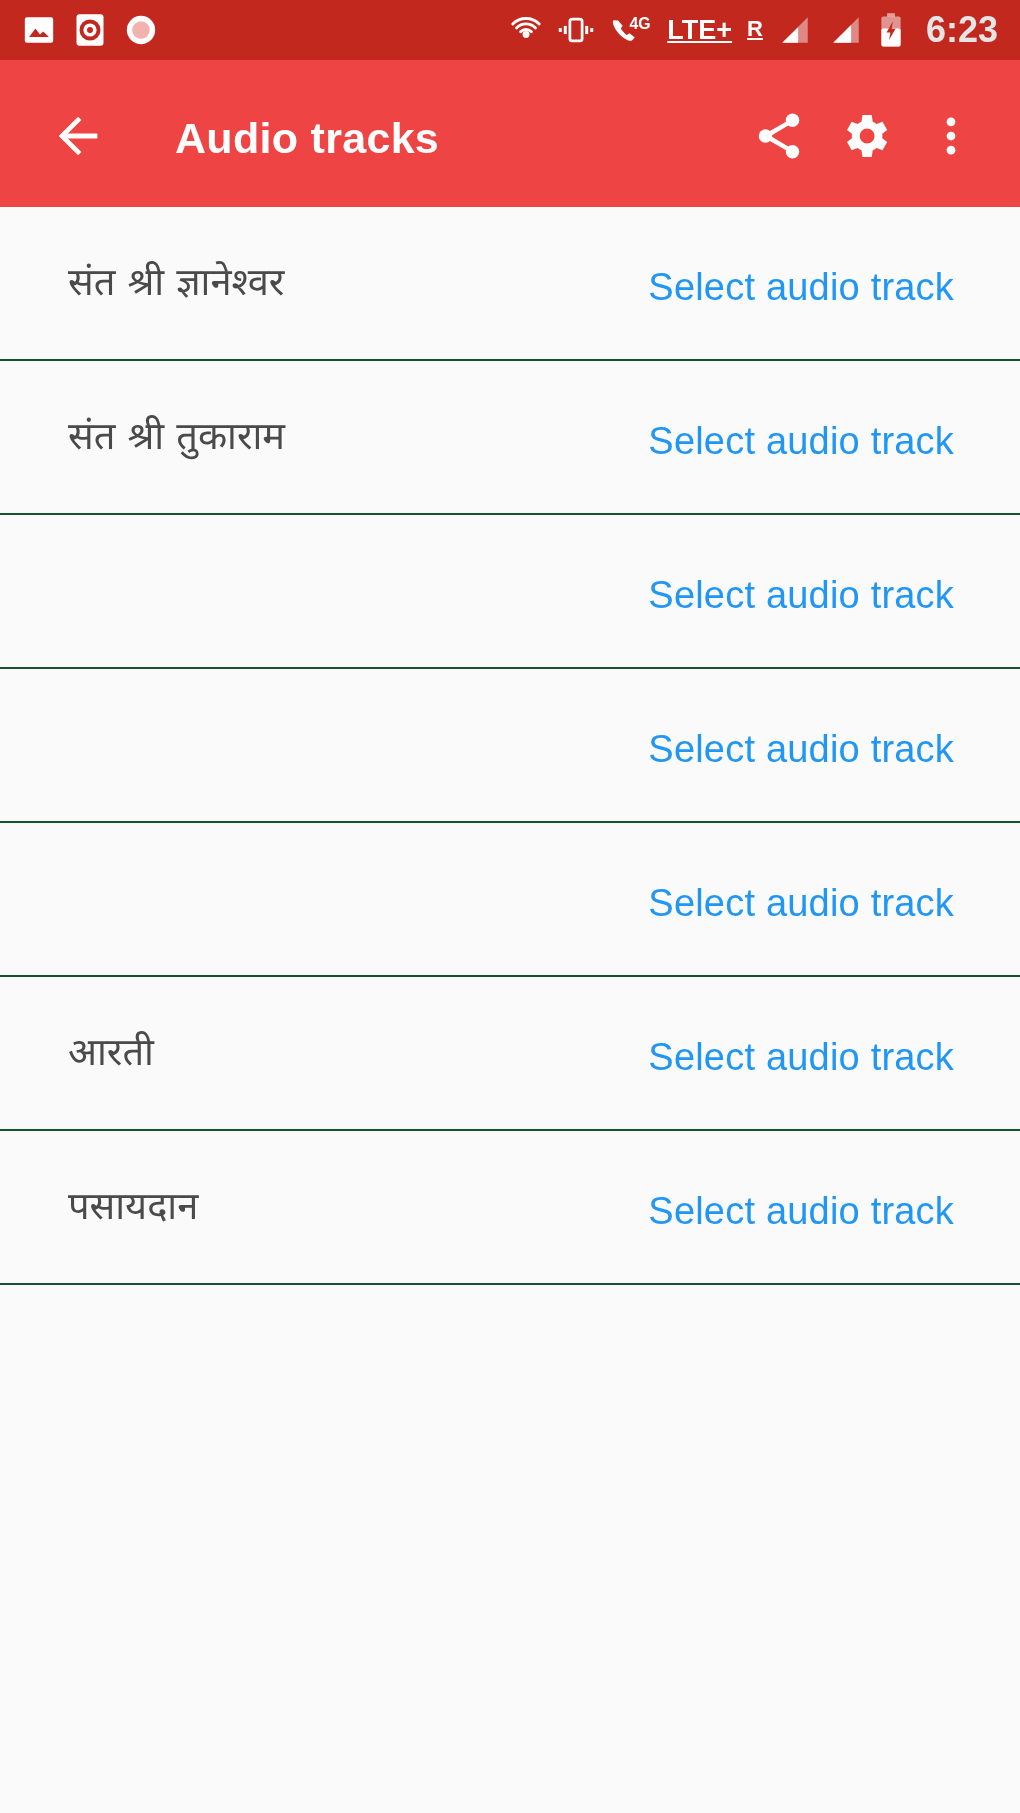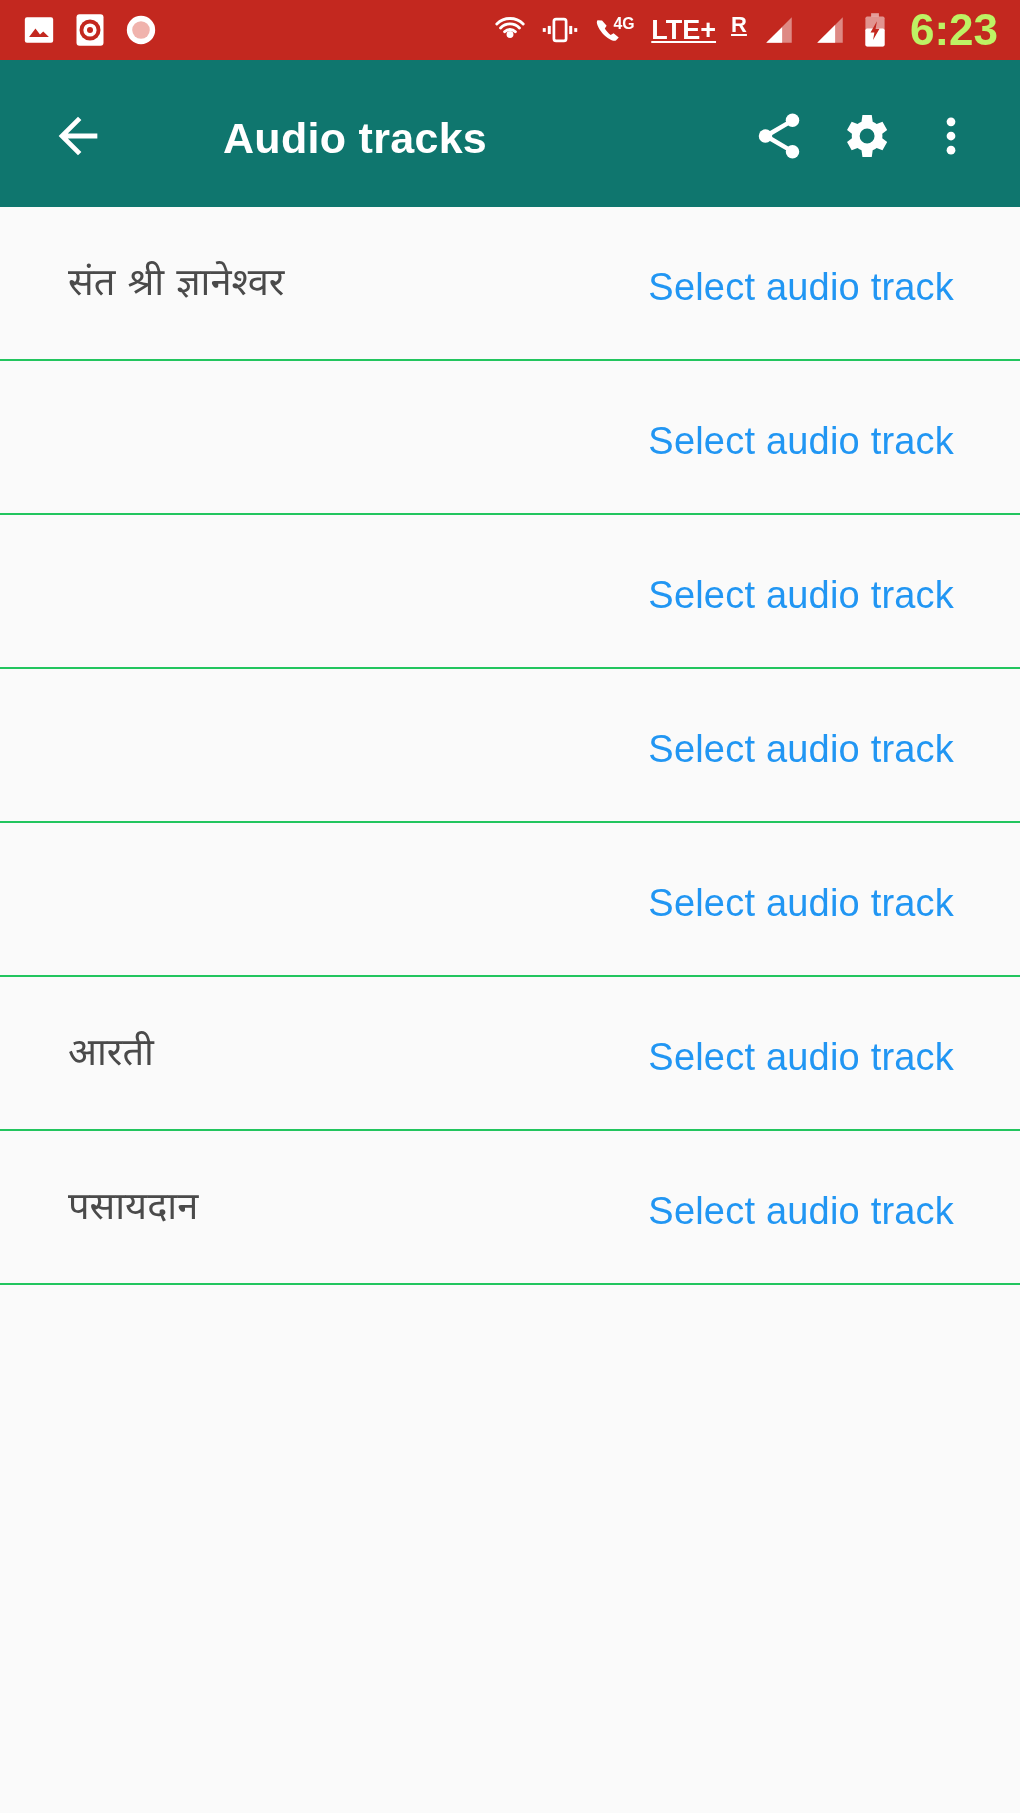--- a/index.html
+++ b/index.html
@@ -41,48 +41,47 @@
     margin-left: auto;
     display: flex;
     align-items: center;
     gap: 13px;
   }
   .sb-icon {
     display: block;
     line-height: 0;
   }
   .status-clock {
-    color: #bef264;
-    font-size: 44px;
+    color: #e5e5e5;
+    font-size: 36px;
     font-weight: bold;
     letter-spacing: 0px;
     margin-left: 9px;
     line-height: 1;
     white-space: nowrap;
   }
   .sb-text {
     color: #ffffff;
     font-weight: bold;
     line-height: 1;
     white-space: nowrap;
     text-decoration: underline;
   }
   .sb-lte { font-size: 27px; }
   .sb-roam { font-size: 22px; margin-left: 2px; align-self: flex-start; margin-top: 6px;}
 
   
   .app-bar {
     height: 147px;
-    background: #0f766e;
+    background: #ef4444;
     flex: 0 0 147px;
     display: flex;
     align-items: center;
     padding: 9px 26px 0 46px;
     box-sizing: border-box;
-    gap: 48px;
   }
   .appbar-back {
     width: 64px;
     height: 64px;
     display: flex;
     align-items: center;
     justify-content: center;
     flex: 0 0 64px;
     cursor: pointer;
   }
@@ -116,21 +115,21 @@
     flex-direction: column;
     overflow: hidden;
   }
   .track-row {
     height: 154px;
     flex: 0 0 154px;
     display: flex;
     align-items: center;
     box-sizing: border-box;
     padding: 0 66px 0 68px;
-    border-bottom: 2px solid #22c55e;
+    border-bottom: 2px solid #14532d;
     background: #fafafa;
     cursor: pointer;
   }
   .track-name {
     font-size: 38px;
     color: #4a4a4a;
     font-weight: normal;
     line-height: 1.25;
     white-space: nowrap;
     font-family: "DejaVu Sans", "Liberation Sans", sans-serif;
@@ -267,20 +266,21 @@
   </div>
 
   <div class="track-list">
 
     <div class="track-row">
       <span class="track-name">संत श्री ज्ञानेश्वर</span>
       <span class="track-action">Select audio track</span>
     </div>
 
     <div class="track-row">
+      <span class="track-name">संत श्री तुकाराम</span>
       <span class="track-action">Select audio track</span>
     </div>
 
     <div class="track-row">
       <span class="track-action">Select audio track</span>
     </div>
 
     <div class="track-row">
       <span class="track-action">Select audio track</span>
     </div>

